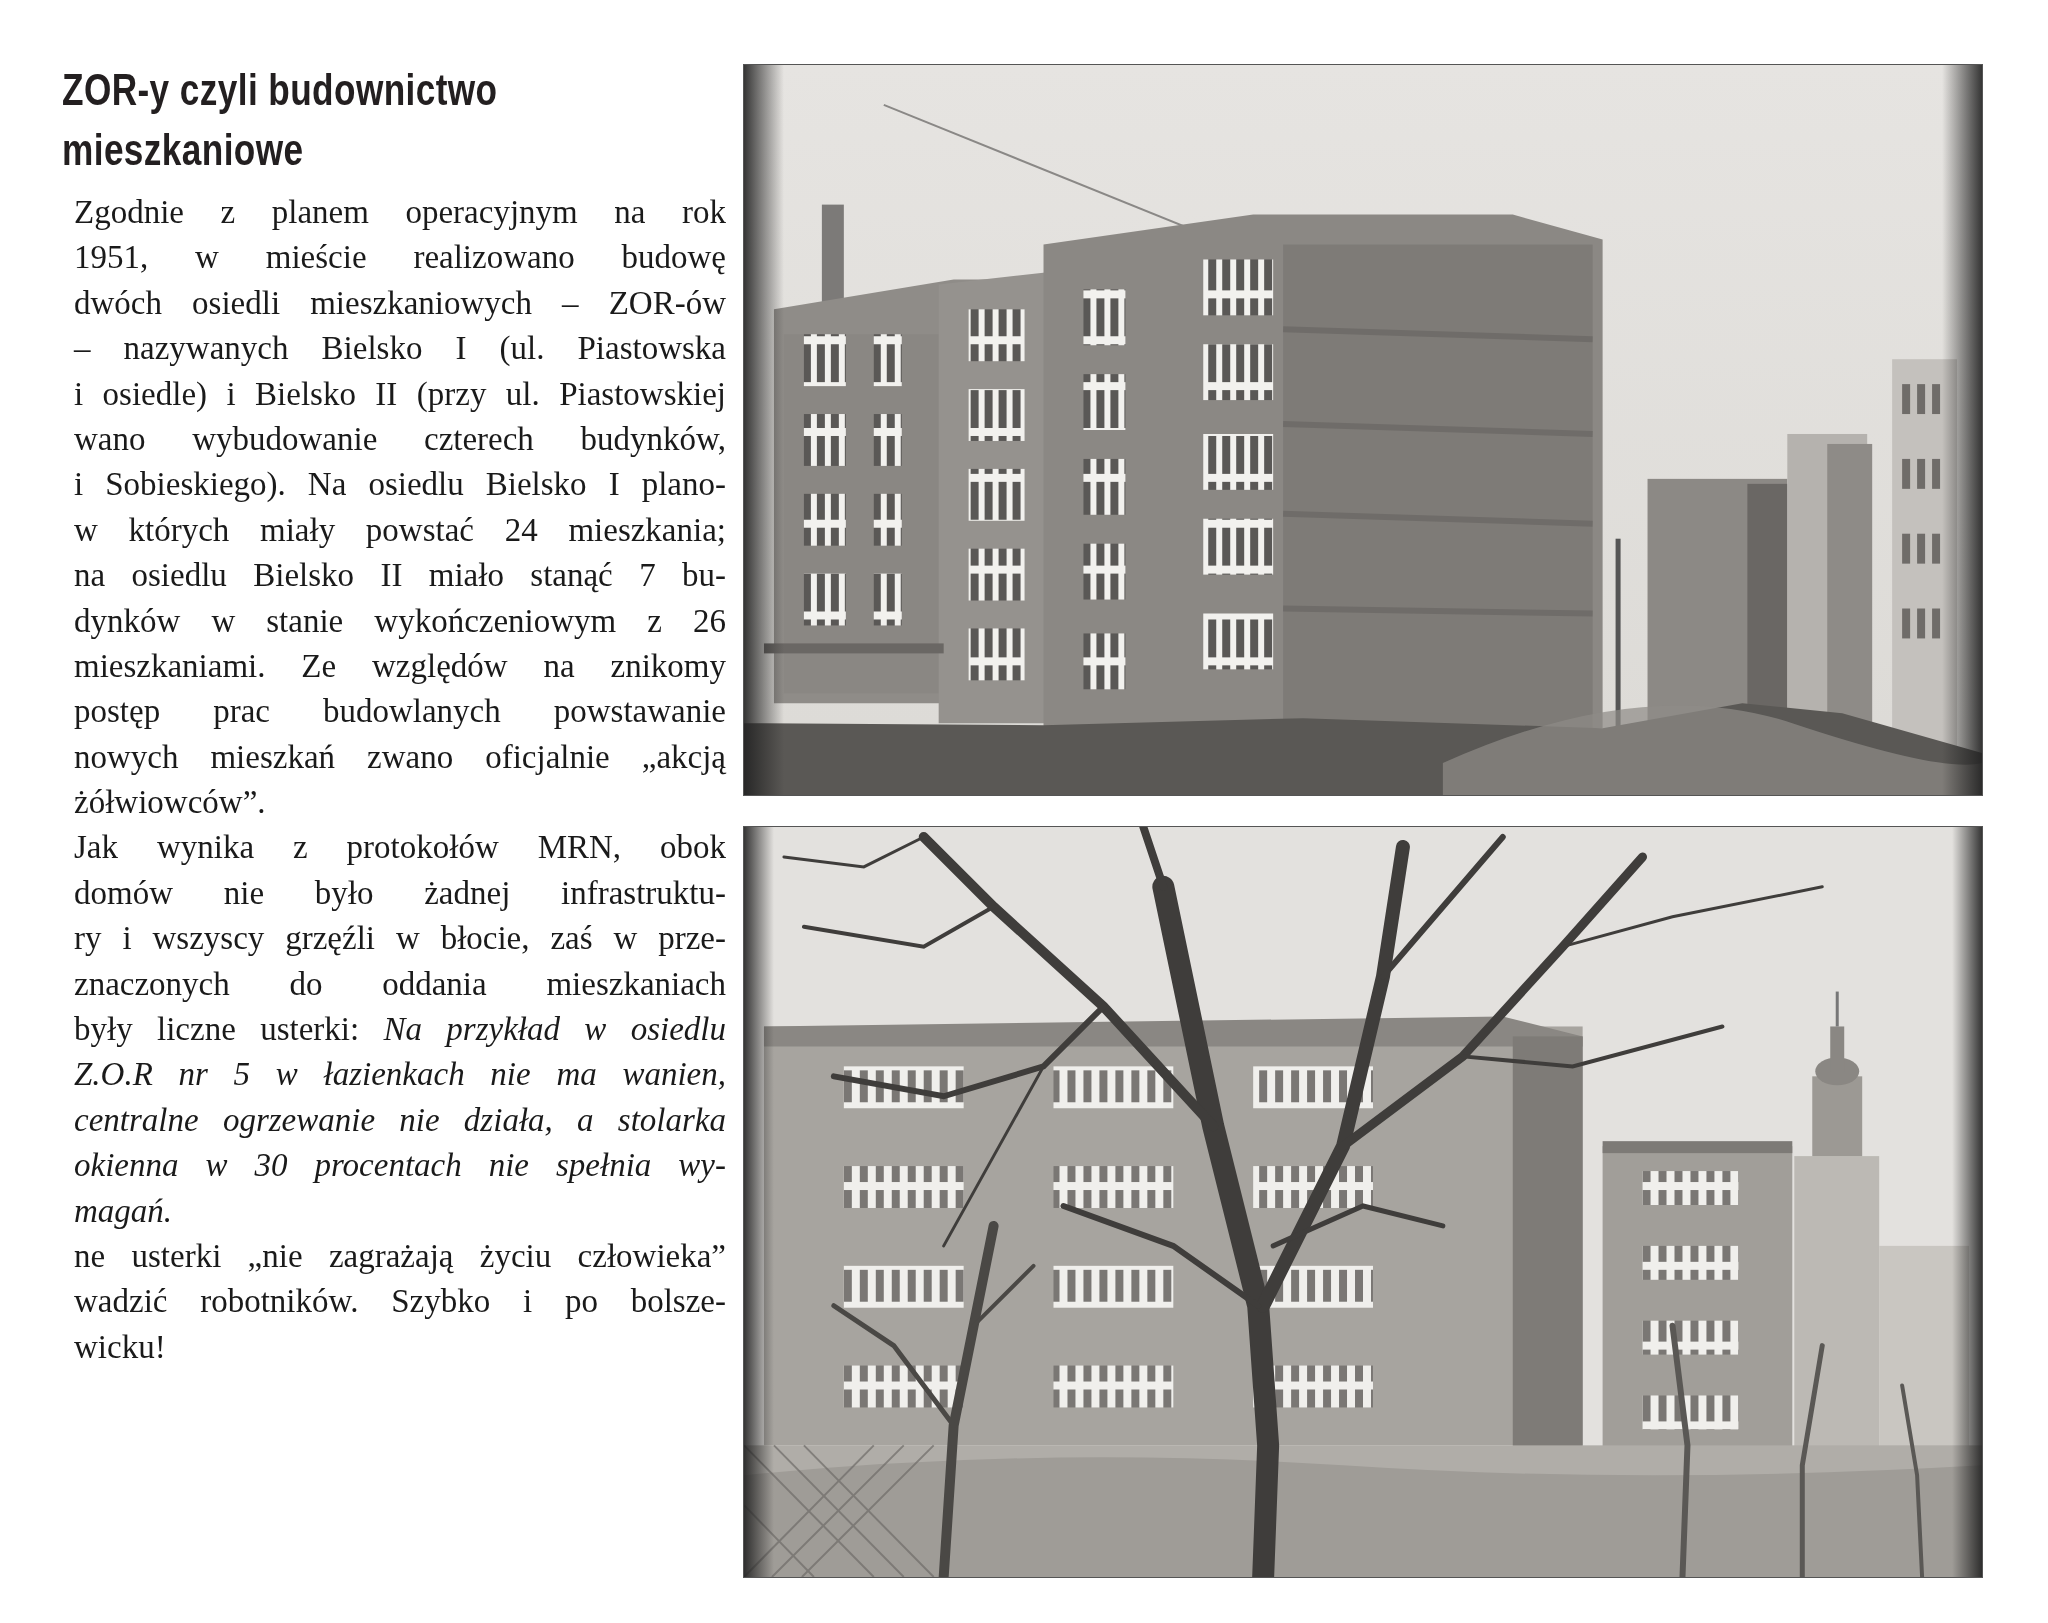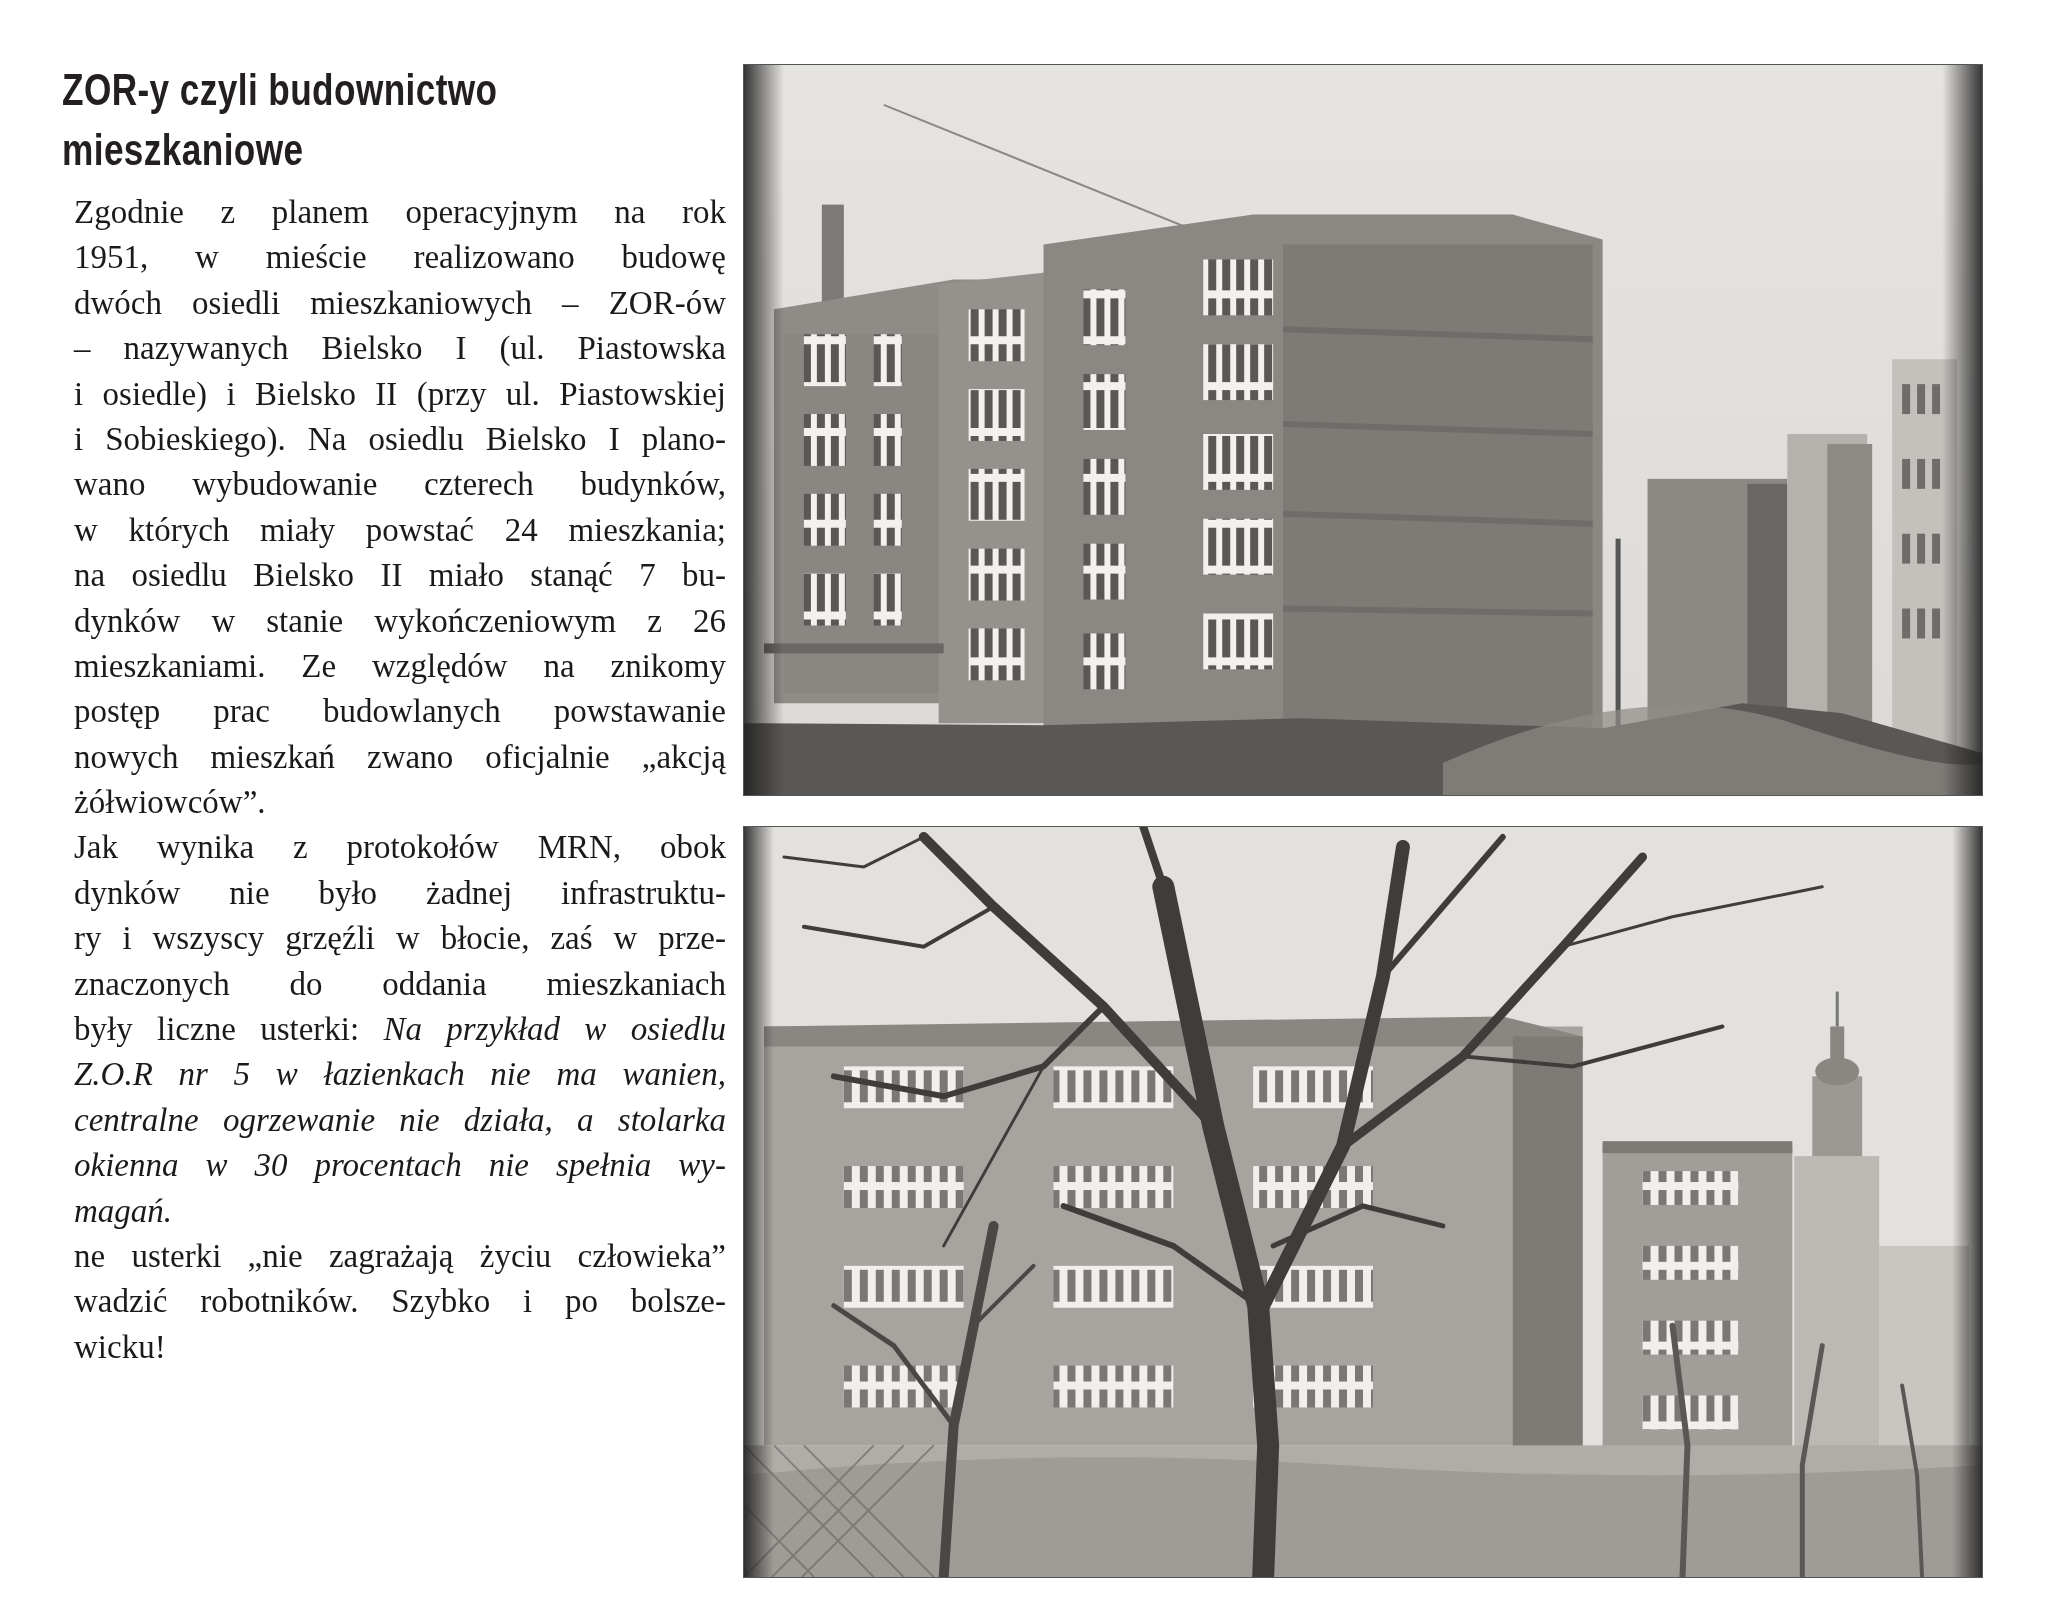--- a/index.html
+++ b/index.html
@@ -41,32 +41,32 @@
   <span>mieszkaniowe</span>
 </h1>
 
 <div class="body-text">
 
   <span class="line">Zgodnie z planem operacyjnym na rok</span>
   <span class="line">1951, w mieście realizowano budowę</span>
   <span class="line">dwóch osiedli mieszkaniowych – ZOR-ów</span>
   <span class="line">– nazywanych Bielsko I (ul. Piastowska</span>
   <span class="line">i osiedle) i Bielsko II (przy ul. Piastowskiej</span>
+  <span class="line">wano wybudowanie czterech budynków,</span>
   <span class="line">i Sobieskiego). Na osiedlu Bielsko I plano-</span>
-  <span class="line">wano wybudowanie czterech budynków,</span>
   <span class="line">w których miały powstać 24 mieszkania;</span>
   <span class="line">na osiedlu Bielsko II miało stanąć 7 bu-</span>
   <span class="line">dynków w stanie wykończeniowym z 26</span>
   <span class="line">mieszkaniami. Ze względów na znikomy</span>
   <span class="line">postęp prac budowlanych powstawanie</span>
   <span class="line">nowych mieszkań zwano oficjalnie „akcją</span>
   <span class="line last">żółwiowców”.</span>
 
   <span class="line">Jak wynika z protokołów MRN, obok</span>
-  <span class="line">dynków nie było żadnej infrastruktu-</span>
+  <span class="line">domów nie było żadnej infrastruktu-</span>
   <span class="line">ry i wszyscy grzęźli w błocie, zaś w prze-</span>
   <span class="line">znaczonych do oddania mieszkaniach</span>
   <span class="line"><span>były liczne usterki: </span><span class="it">Na przykład w osiedlu</span></span>
   <span class="line it">Z.O.R nr 5 w łazienkach nie ma wanien,</span>
   <span class="line it">centralne ogrzewanie nie działa, a stolarka</span>
   <span class="line it">okienna w 30 procentach nie spełnia wy-</span>
   <span class="line it last">magań.</span>
 
   <span class="line">ne usterki „nie zagrażają życiu człowieka”</span>
   <span class="line">wadzić robotników. Szybko i po bolsze-</span>

